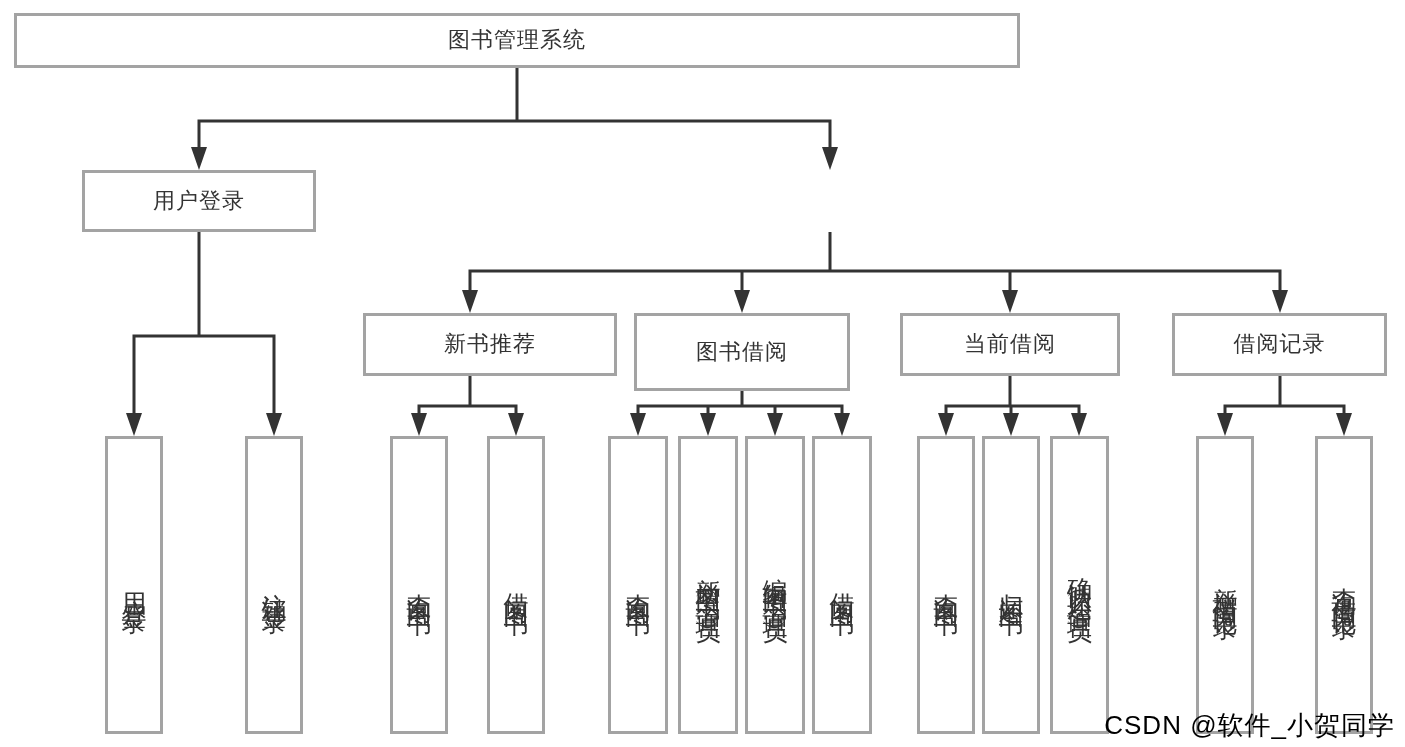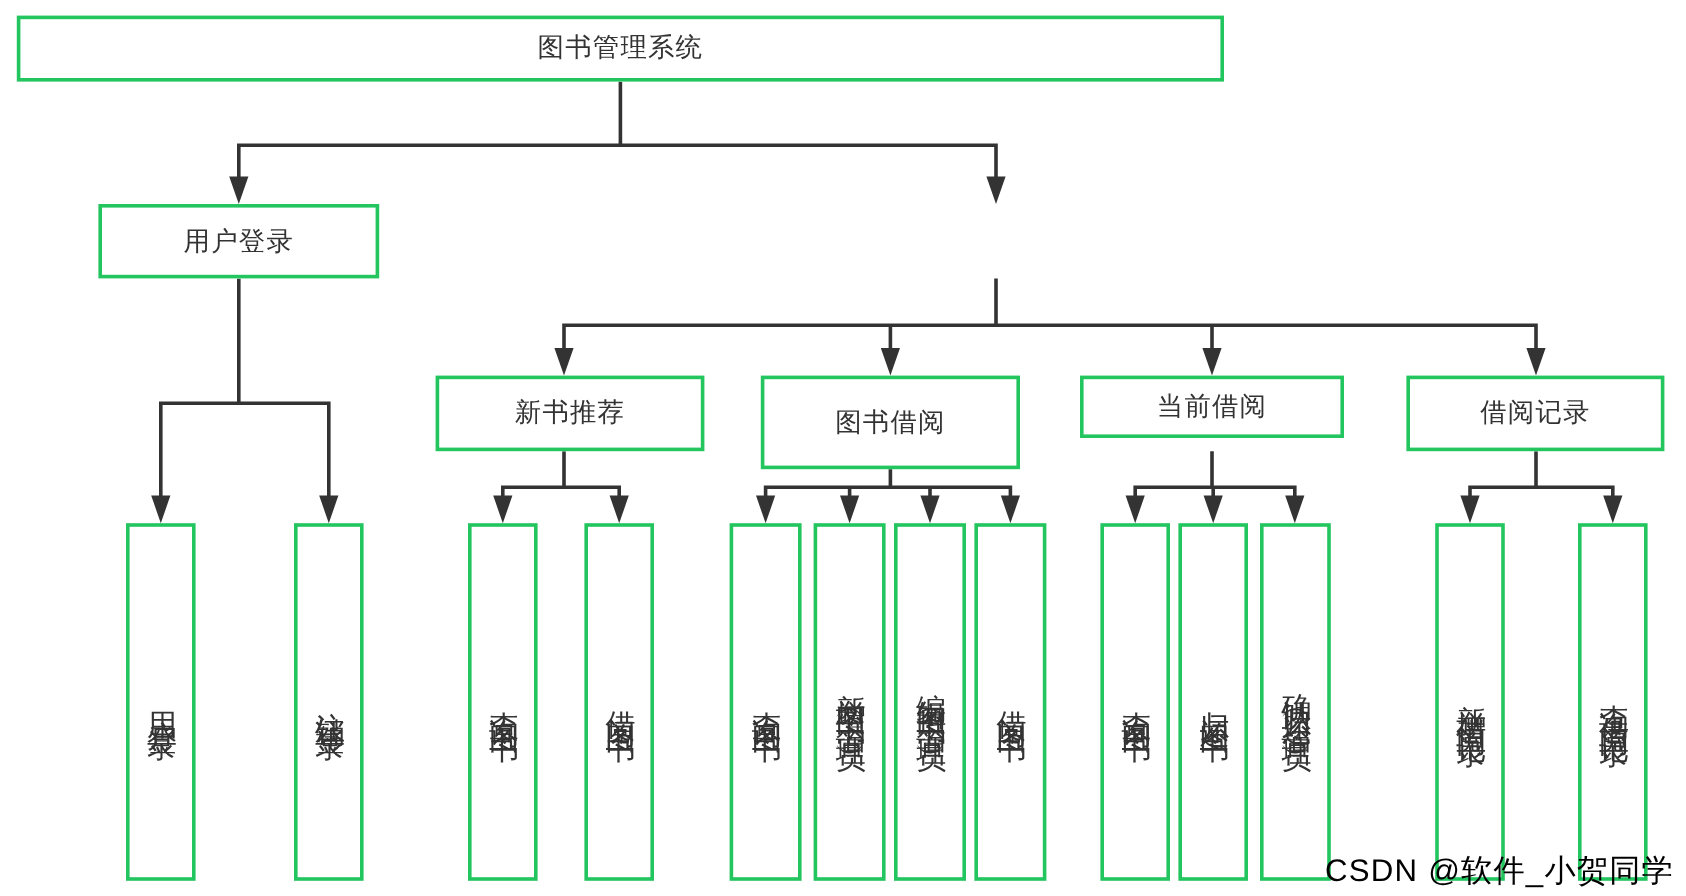--- a/index.html
+++ b/index.html
@@ -16,21 +16,21 @@
 
   .connectors {
     position: absolute;
     left: 0; top: 0;
     width: 1405px; height: 747px;
   }
 
   .node {
     position: absolute;
     background: #ffffff;
-    border: 3px solid #22c55e;
+    border: 3px solid #a3a3a3;
     color: #333333;
     display: flex;
     align-items: center;
     justify-content: center;
     text-align: center;
   }
 
   .h-node {
     font-size: 22px;
     letter-spacing: 1px;
@@ -98,23 +98,23 @@
       <polygon points="1071,413 1087,413 1079,436"></polygon>
       <polygon points="1217,413 1233,413 1225,436"></polygon>
       <polygon points="1336,413 1352,413 1344,436"></polygon>
     </g>
   </svg>
 
   <div class="node h-node" style="left:14px; top:13px; width:1006px; height:55px;">图书管理系统</div>
 
   <div class="node h-node" style="left:82px; top:170px; width:234px; height:62px;">用户登录</div>
 
-  <div class="node h-node" style="left:363px; top:313px; width:224px; height:63px;">新书推荐</div>
+  <div class="node h-node" style="left:363px; top:313px; width:254px; height:63px;">新书推荐</div>
   <div class="node h-node" style="left:634px; top:313px; width:216px; height:78px;">图书借阅</div>
-  <div class="node h-node" style="left:900px; top:313px; width:220px; height:52px;">当前借阅</div>
+  <div class="node h-node" style="left:900px; top:313px; width:220px; height:63px;">当前借阅</div>
   <div class="node h-node" style="left:1172px; top:313px; width:215px; height:63px;text-align:right;">借阅记录</div>
 
   <div class="node v-node" style="left:105px; top:436px; width:58px; height:298px;">用户登录</div>
   <div class="node v-node" style="left:245px; top:436px; width:58px; height:298px;">注销登录</div>
 
   <div class="node v-node" style="left:390px; top:436px; width:58px; height:298px;">查询图书</div>
   <div class="node v-node" style="left:487px; top:436px; width:58px; height:298px;">借阅图书</div>
 
   <div class="node v-node" style="left:608px; top:436px; width:60px; height:298px;">查询图书</div>
   <div class="node v-node" style="left:678px; top:436px; width:60px; height:298px;">新增图书（管理员）</div>

